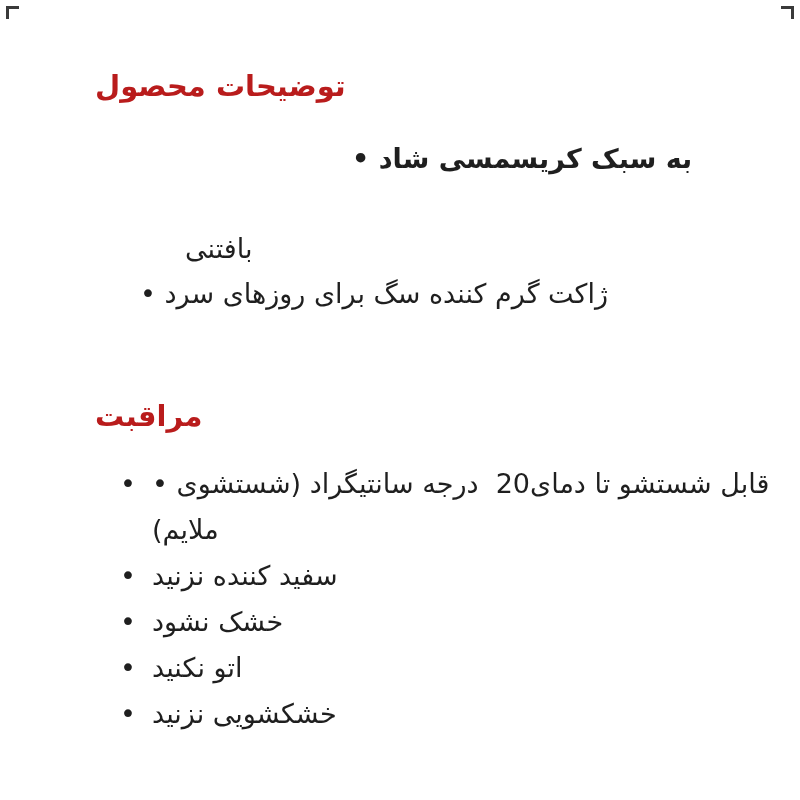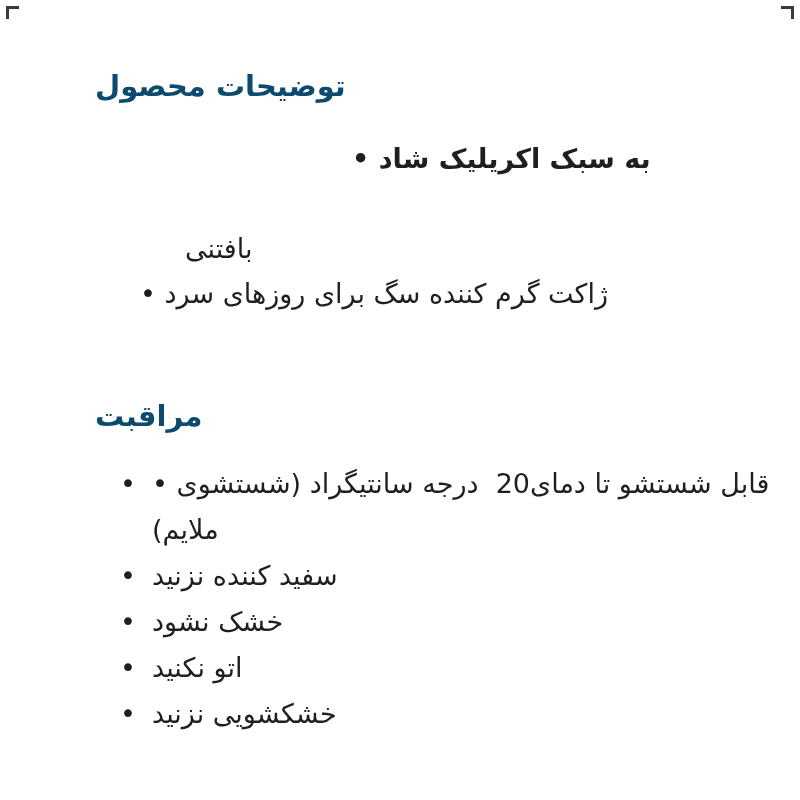--- a/index.html
+++ b/index.html
@@ -21,21 +21,21 @@
     position: absolute;
     white-space: nowrap;
     font-size: 27px;
     line-height: 40px;
     color: #1f1f1f;
     unicode-bidi: plaintext;
   }
   .heading {
     font-weight: 700;
     font-size: 29px;
-    color: #0c4a6e;
+    color: #b91c1c;
   }
   .bold { font-weight: 700; }
 
   
   .h1      { left: 95px;  top: 66px;  }
   .d1      { left: 352px; top: 139px; }
   .d2a     { left: 143px; top: 184px; }
   .d2b     { left: 185px; top: 229px; }
   .d3      { left: 140px; top: 274px; }
   .mat     { left: 95px;  top: 331px; }
@@ -92,21 +92,21 @@
 </head>
 <body>
 
 <div class="screen">
 
   <div class="corner corner-tl"></div>
   <div class="corner corner-tr"></div>
 
   <div class="row heading h1">توضیحات‎ محصول</div>
 
-  <div class="row bold d1">به‎ سبک‎ اکریلیک‎ شاد‎ •</div>
+  <div class="row bold d1">به‎ سبک‎ کریسمسی‎ شاد‎ •</div>
 
   <div class="row d2b">بافتنی</div>
 
   <div class="row d3">ژاکت‎ گرم‎ کننده‎ سگ‎ برای‎ روزهای‎ سرد‎ •</div>
 
 
   <div class="row heading h2">مراقبت</div>
 
   <span class="care-dot cd1">•</span>
   <div class="row c1a">قابل‎ شستشو‎ تا‎ دمای‎ 20 درجه‎ سانتیگراد‎ (شستشوی‎ •</div>

